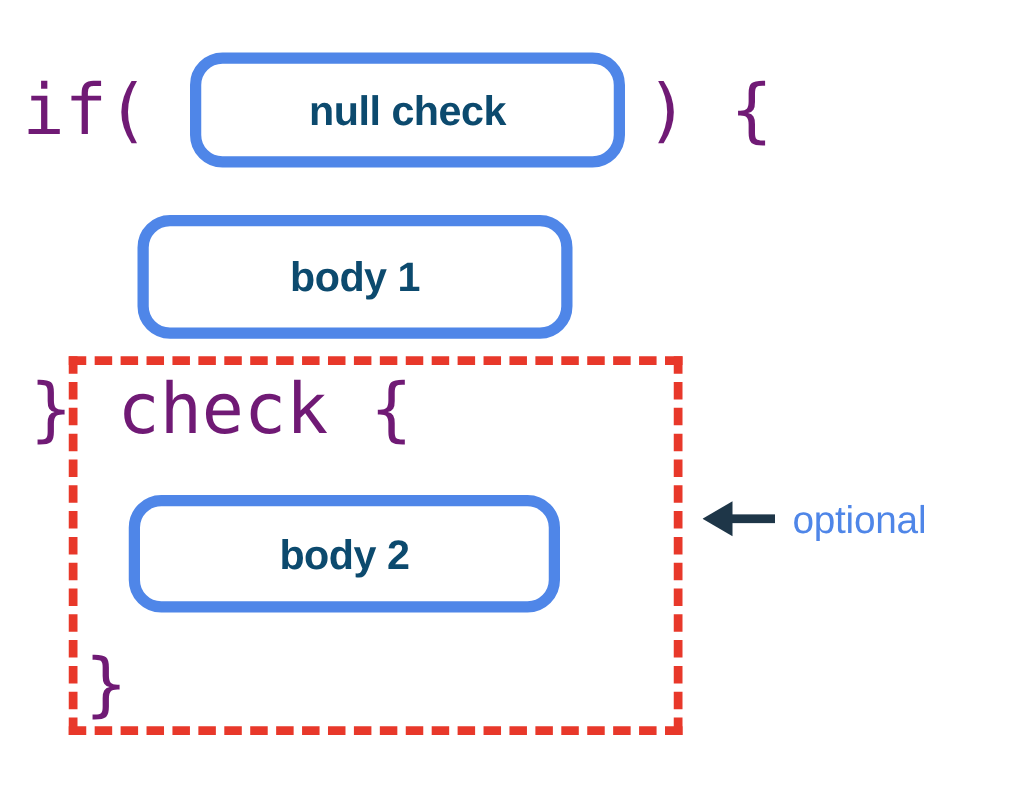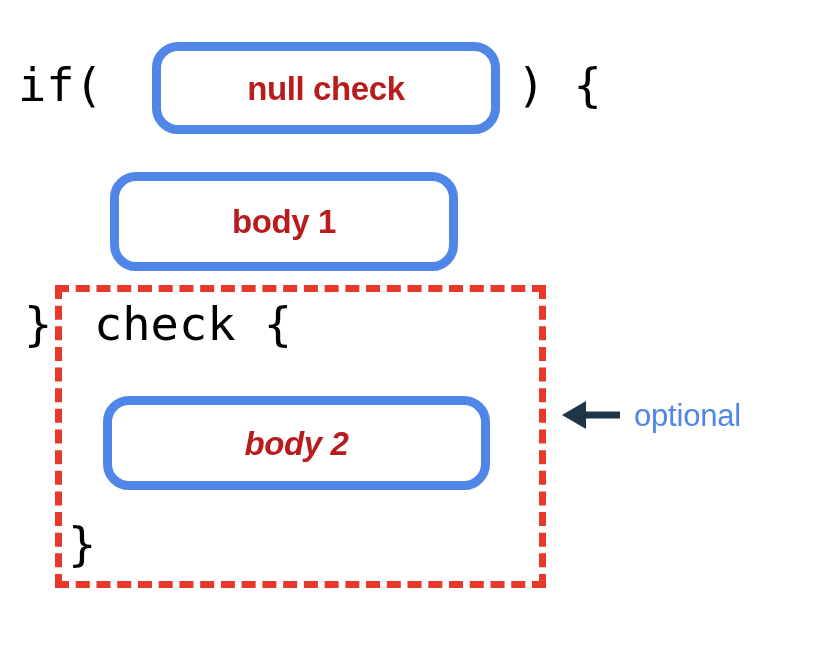--- a/index.html
+++ b/index.html
@@ -16,43 +16,43 @@
     width: 814px;
     height: 648px;
     background: #ffffff;
     overflow: hidden;
   }
 
   
   .code {
     position: absolute;
     font-family: "DejaVu Sans Mono", "Liberation Mono", monospace;
-    font-size: 47px;
+    font-size: 56px;
     line-height: 1;
-    color: #000000;
+    color: #701a75;
     white-space: pre;
     letter-spacing: 0px;
   }
 
   
   .bbox {
     position: absolute;
     box-sizing: border-box;
     background: #ffffff;
     border: 9px solid #4f86e8;
     border-radius: 26px;
     display: flex;
     align-items: center;
     justify-content: center;
   }
   .bbox-label {
     font-family: "Liberation Sans", sans-serif;
     font-weight: bold;
     font-size: 33px;
-    color: #b91c1c;
+    color: #0c4a6e;
     letter-spacing: -0.4px;
     line-height: 1;
     white-space: nowrap;
   }
 
   
   #optional-region {
     position: absolute;
     box-sizing: border-box;
     border: 7px dashed #e8382a;
@@ -92,21 +92,21 @@
   <div class="code" style="left:517px; top:61px;">) {</div>
 
   <div class="bbox" style="left:110px; top:172px; width:348px; height:99px;">
     <span class="bbox-label">body 1</span>
   </div>
 
   <div class="code" style="left:24px; top:300px;">}</div>
 
   <div class="code" style="left:94px; top:300px;">check {</div>
 
-  <div class="bbox" style="left:103px; top:396px; width:387px; height:94px;font-style:italic;">
+  <div class="bbox" style="left:103px; top:396px; width:345px; height:94px;">
     <span class="bbox-label">body 2</span>
   </div>
 
   <div class="code" style="left:68px; top:520px;">}</div>
 
   <div id="optional-annotation" style="left:562px; top:398px;">
     <span>
       <svg class="arrow-svg" width="58" height="34" viewBox="0 0 58 34" aria-hidden="true">
         <polygon points="0,17 24,3 24,31" fill="#1e3648"></polygon>
         <rect x="22" y="13.5" width="36" height="7" fill="#1e3648"></rect>

